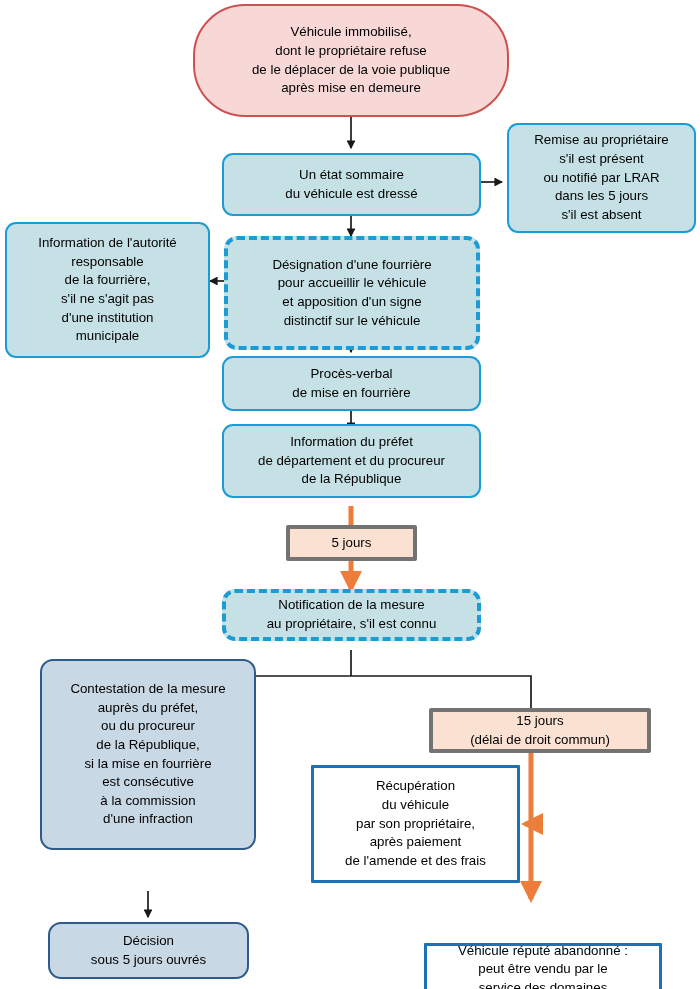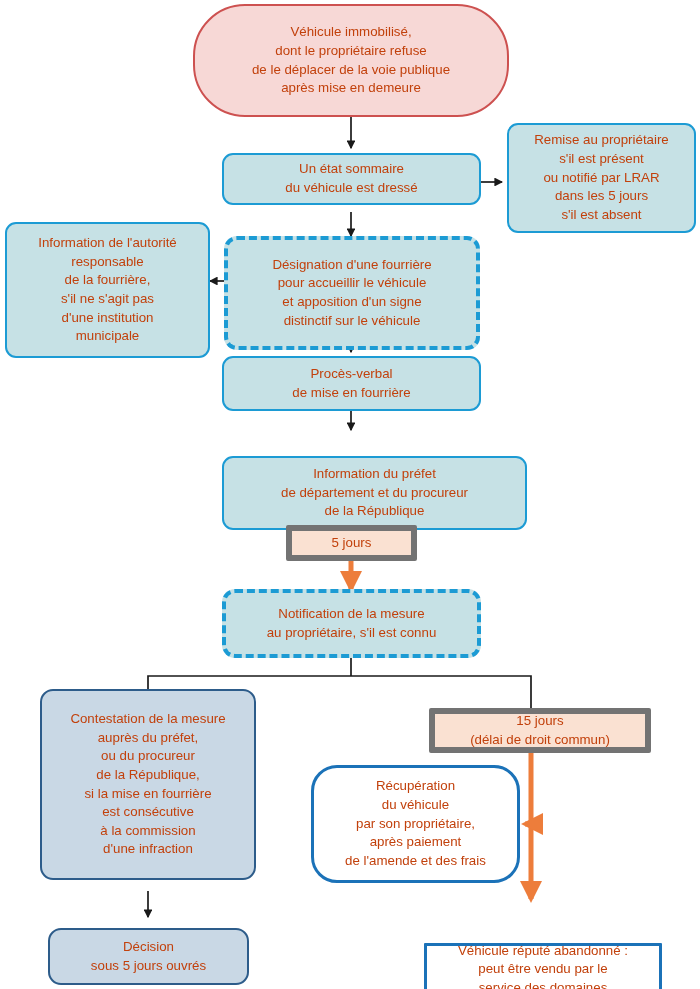--- a/index.html
+++ b/index.html
@@ -26,21 +26,21 @@
     height: 989px;
     pointer-events: none;
   }
   .node {
     position: absolute;
     box-sizing: border-box;
     display: flex;
     align-items: center;
     justify-content: center;
     text-align: center;
-    color: #c2410c;
+    color: #000000;
     font-size: 13.3px;
     line-height: 1.40;
     z-index: 2;
   }
   .node .node-text {
     display: block;
     white-space: pre-line;
     padding: 0 7px;
   }
 
@@ -60,21 +60,21 @@
     border: 4px dashed #1c9bd4;
     border-radius: 13px;
   }
   .style-navy {
     background: #c9d8e5;
     border: 2.5px solid #2d5c8a;
     border-radius: 13px;
   }
   .style-orange {
     background: #fae1d2;
-    border: 6px solid #737373;
+    border: 4px solid #737373;
     border-radius: 2px;
   }
   .style-white-blue {
     background: #ffffff;
     border: 3.5px solid #1b72b8;
     border-radius: 1px;
   }
 </style>
 </head>
 <body>
@@ -121,21 +121,21 @@
     </g>
   </svg>
 
   <div class="node style-start" style="left:193px; top:4px; width:316px; height:113px;">
     <span class="node-text">Véhicule immobilisé,
 dont le propriétaire refuse
 de le déplacer de la voie publique
 après mise en demeure</span>
   </div>
 
-  <div class="node style-teal" style="left:222px; top:153px; width:259px; height:52px;">
+  <div class="node style-teal" style="left:222px; top:153px; width:259px; height:63px;">
     <span class="node-text">Un état sommaire
 du véhicule est dressé</span>
   </div>
 
   <div class="node style-teal" style="left:507px; top:123px; width:189px; height:110px;">
     <span class="node-text">Remise au propriétaire
 s'il est présent
 ou notifié par LRAR
 dans les 5 jours
 s'il est absent</span>
@@ -155,60 +155,60 @@
 s'il ne s'agit pas
 d'une institution
 municipale</span>
   </div>
 
   <div class="node style-teal" style="left:222px; top:356px; width:259px; height:55px;">
     <span class="node-text">Procès-verbal
 de mise en fourrière</span>
   </div>
 
-  <div class="node style-teal" style="left:222px; top:456px; width:305px; height:74px;">
+  <div class="node style-teal" style="left:222px; top:424px; width:259px; height:74px;">
     <span class="node-text">Information du préfet
 de département et du procureur
 de la République</span>
   </div>
 
   <div class="node style-orange" style="left:286px; top:525px; width:131px; height:36px;">
     <span class="node-text">5 jours</span>
   </div>
 
-  <div class="node style-teal-dashed" style="left:222px; top:589px; width:259px; height:69px;">
+  <div class="node style-teal-dashed" style="left:222px; top:589px; width:259px; height:52px;">
     <span class="node-text">Notification de la mesure
 au propriétaire, s'il est connu</span>
   </div>
 
-  <div class="node style-navy" style="left:40px; top:689px; width:216px; height:191px;">
+  <div class="node style-navy" style="left:40px; top:659px; width:216px; height:191px;">
     <span class="node-text">Contestation de la mesure
 auprès du préfet,
 ou du procureur
 de la République,
 si la mise en fourrière
 est consécutive
 à la commission
 d'une infraction</span>
   </div>
 
   <div class="node style-orange" style="left:429px; top:708px; width:222px; height:45px;text-align:center;">
     <span class="node-text">15 jours
 (délai de droit commun)</span>
   </div>
 
-  <div class="node style-white-blue" style="left:311px; top:765px; width:209px; height:118px;border-radius:26px;">
+  <div class="node style-white-blue" style="left:311px; top:765px; width:209px; height:118px;">
     <span class="node-text">Récupération
 du véhicule
 par son propriétaire,
 après paiement
 de l'amende et des frais</span>
   </div>
 
-  <div class="node style-navy" style="left:48px; top:922px; width:201px; height:57px;margin-top:6px;">
+  <div class="node style-navy" style="left:48px; top:922px; width:201px; height:57px;">
     <span class="node-text">Décision
 sous 5 jours ouvrés</span>
   </div>
 
   <div class="node style-white-blue" style="left:424px; top:899px; width:238px; height:72px;margin-top:44px;">
     <span class="node-text">Véhicule réputé abandonné :
 peut être vendu par le
 service des domaines
 ou détruit</span>
   </div>

